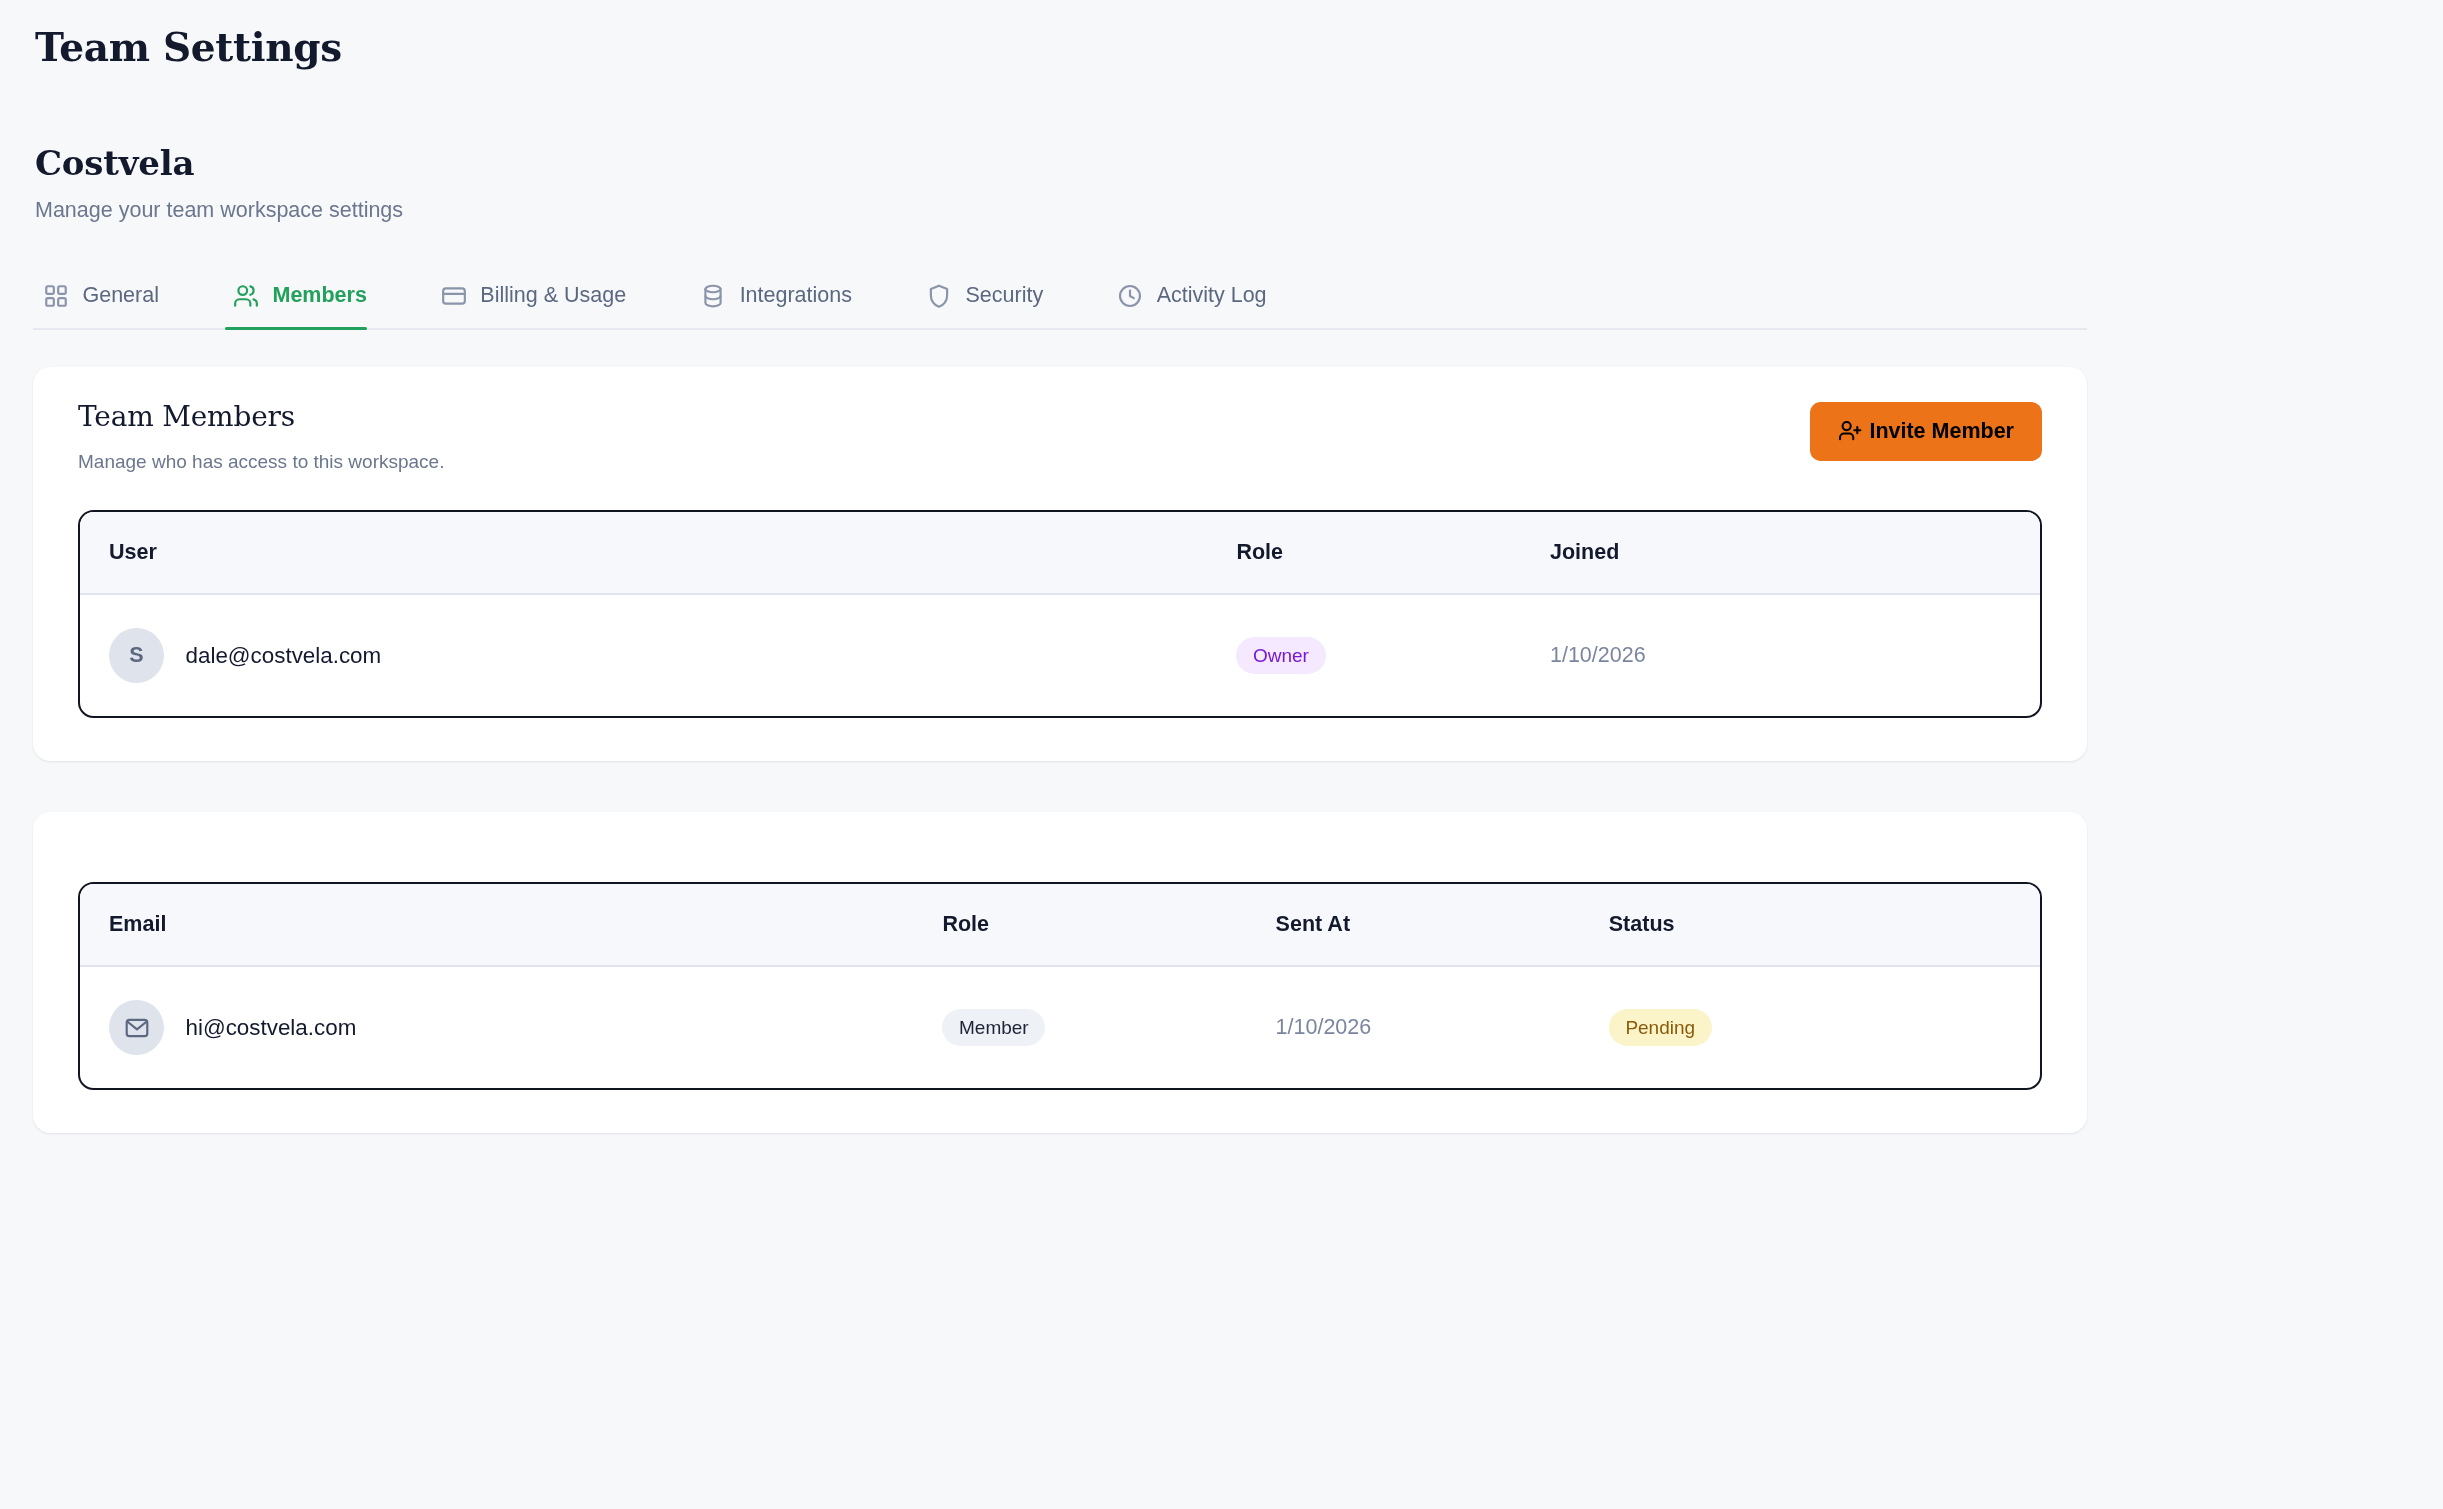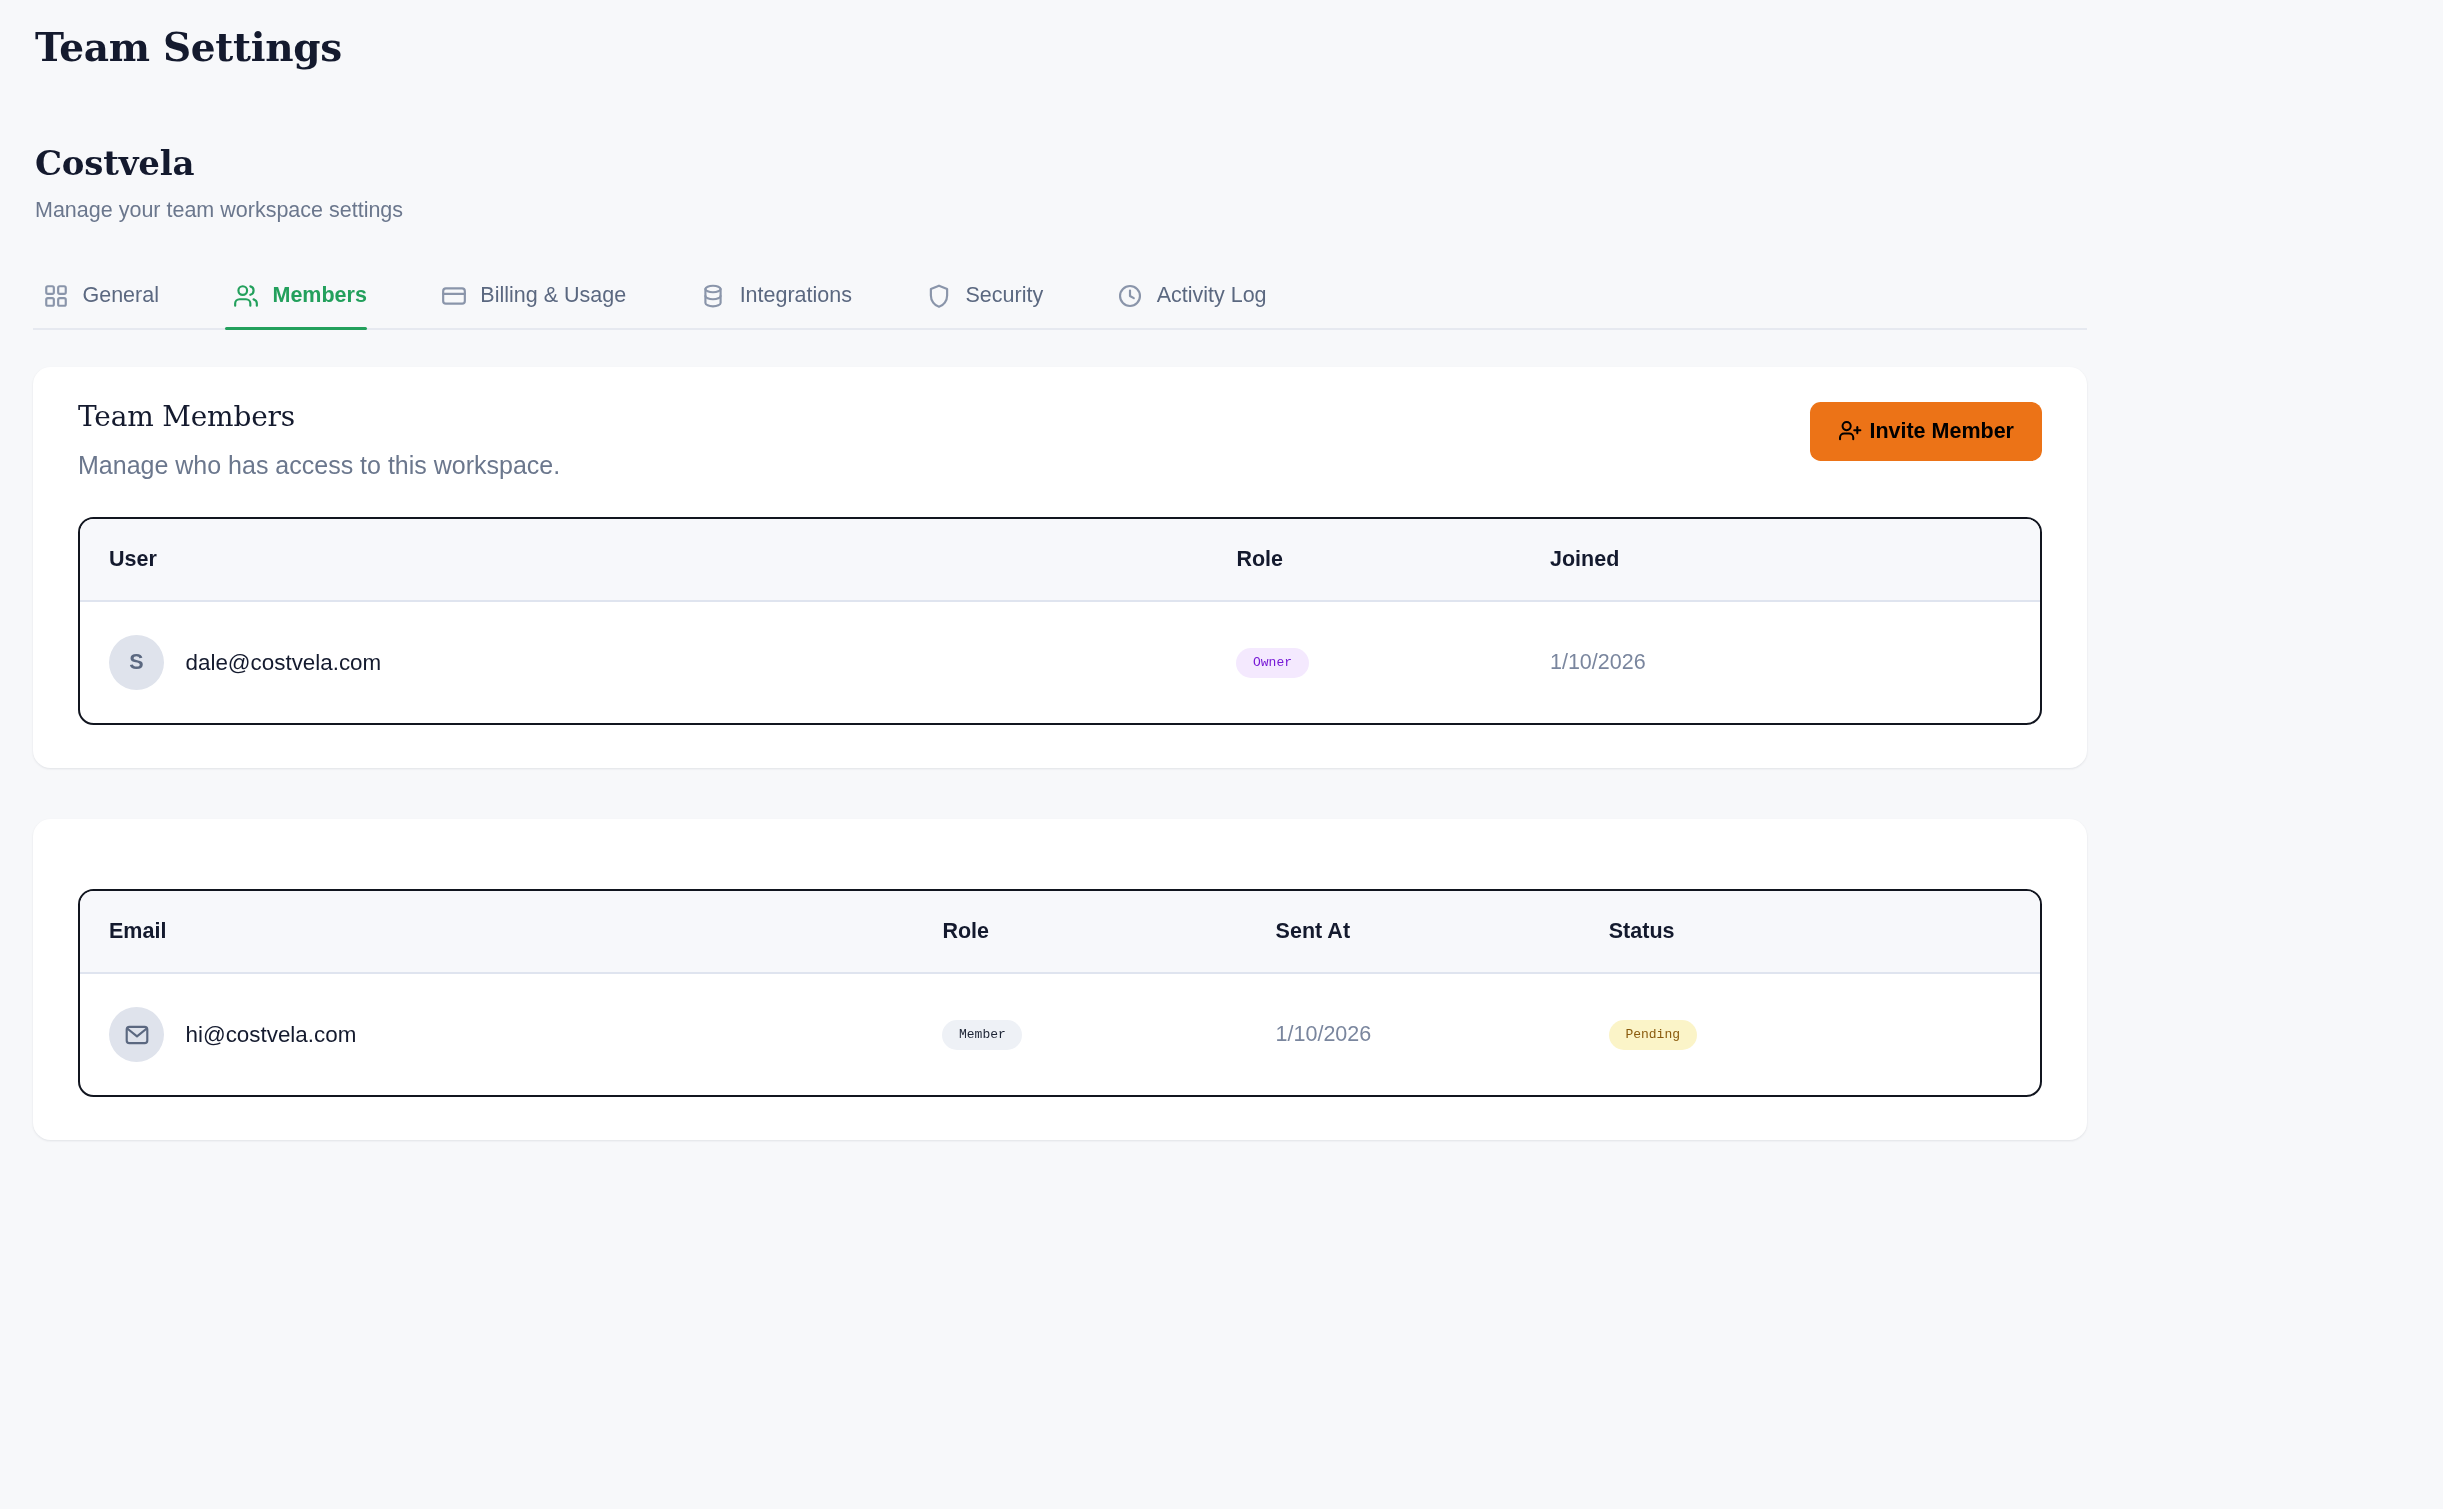--- a/index.html
+++ b/index.html
@@ -110,21 +110,21 @@
   .card-title {
     font-family: "DejaVu Serif", "Liberation Serif", serif;
     font-size: 28px;
     font-weight: 400;
     color: #141a2e;
     letter-spacing: -0.2px;
   }
 
   .card-sub {
     margin-top: 17.6px;
-    font-size: 25px;
+    font-size: 19px;
     color: #6b778d;
   }
 
   
   .invite-btn {
     display: inline-flex;
     align-items: center;
     gap: 7px;
     background: #ec7317;
     color: #000000;
@@ -183,24 +183,23 @@
   .avatar.icon-av { color: #5b6880; }
   .avatar svg { display: block; }
 
   .cell-email { font-size: 22.4px; color: #141a2e; }
   .cell-date  { font-size: 21.5px; color: #7a869e; }
 
   .badge {
     display: inline-block;
     padding: 7.8px 16.6px;
     border-radius: 974px;
-    font-size: 13px;
+    font-size: 19px;
     font-weight: 500;
     line-height: 1.15;
-    font-family: Liberation Mono, monospace;
   }
   .badge-owner   { background: #f4e9fe; color: #7719d6; }
   .badge-member  { background: #eef1f6; color: #1d2435; }
   .badge-pending { background: #fbf4c8; color: #8a5a0c; }
 
   
   #members-table col.c-user   { width: 59%; }
   #members-table col.c-role   { width: 16%; }
   #members-table col.c-joined { width: 25%; }
 

